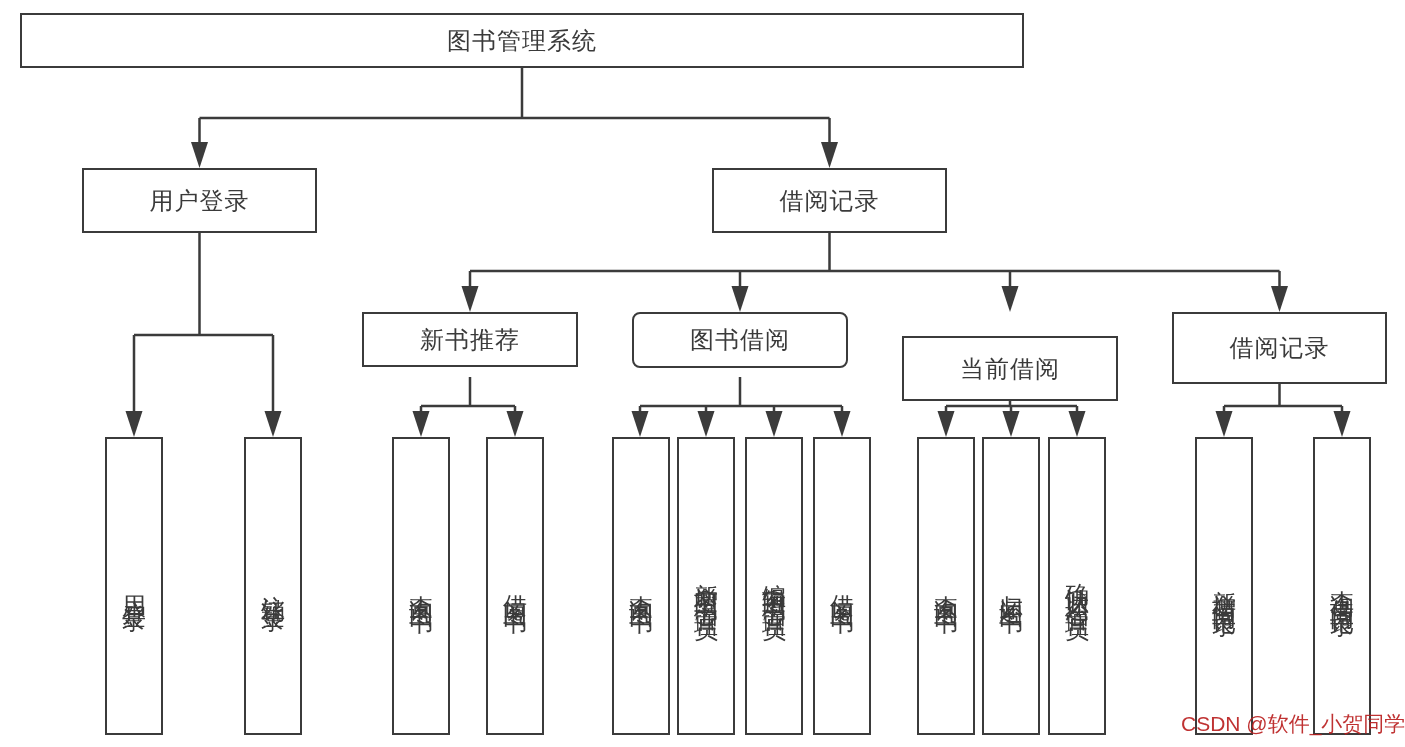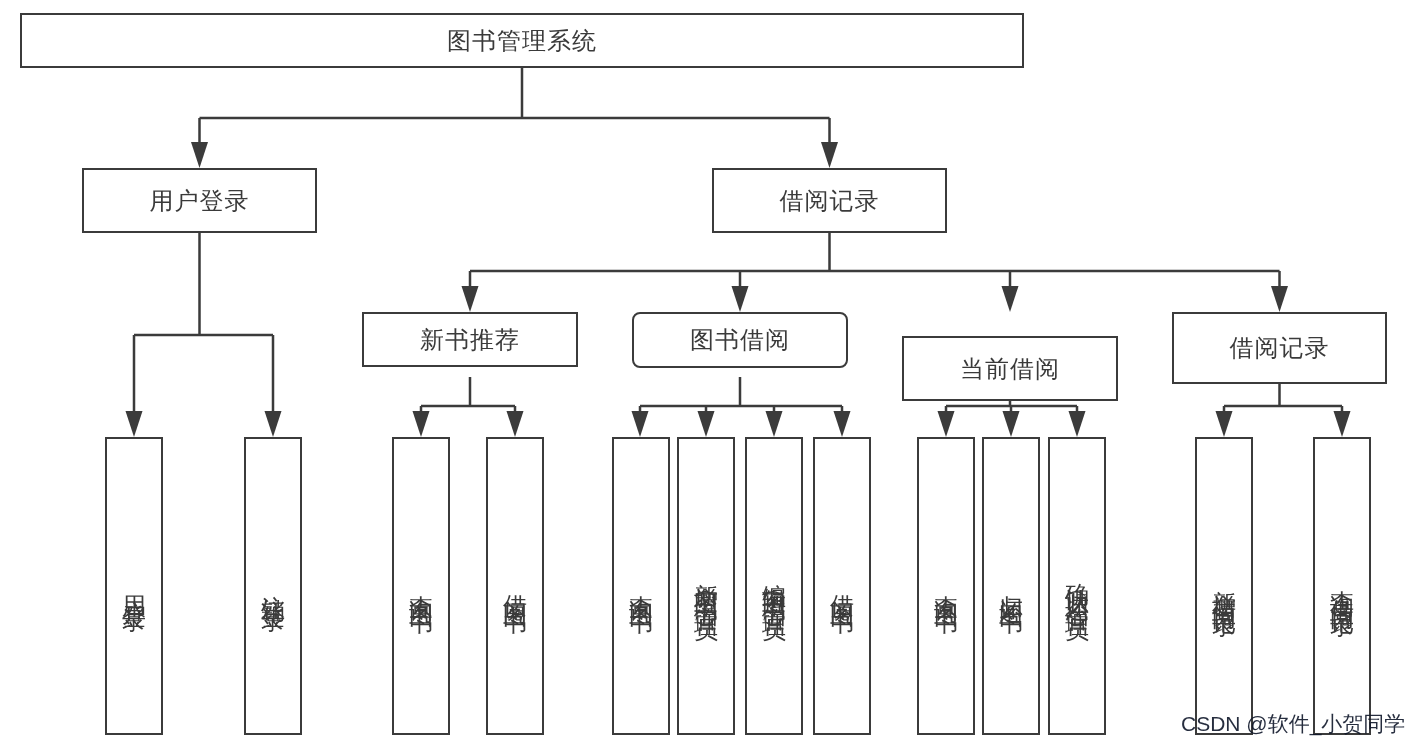--- a/index.html
+++ b/index.html
@@ -45,21 +45,21 @@
     font-size: 24px;
     letter-spacing: 5px;
     line-height: 1;
     white-space: nowrap;
   }
   .watermark {
     position: absolute;
     left: 1181px;
     top: 710px;
     font-size: 21px;
-    color: #0f172a;
+    color: #b91c1c;
     opacity: 0.9;
     z-index: 5;
     white-space: nowrap;
   }
 </style>
 </head>
 <body>
 
 <div id="stage">
 

